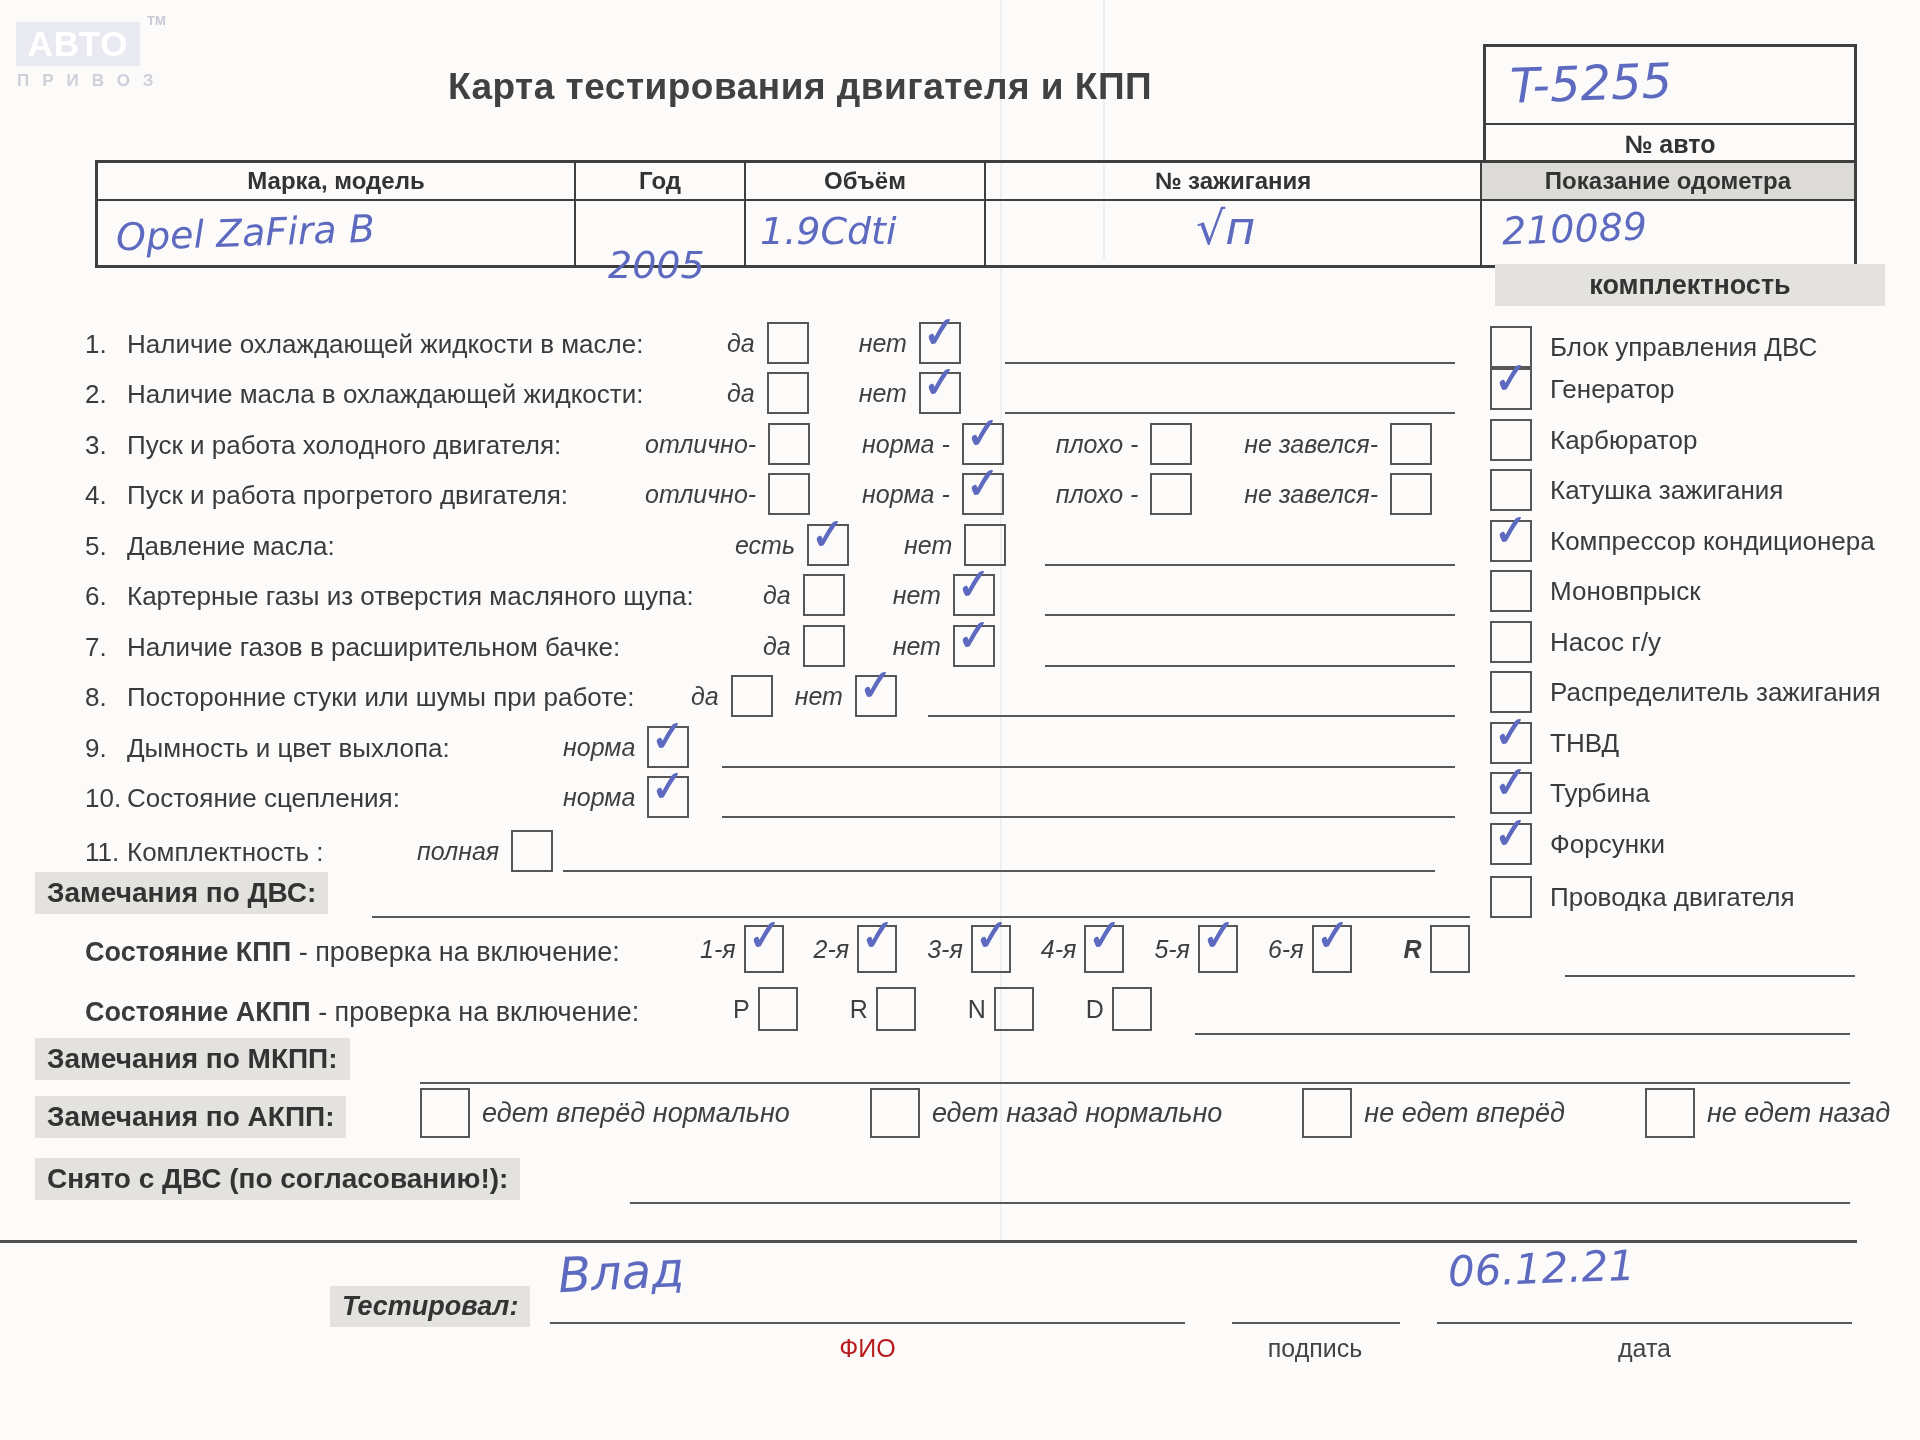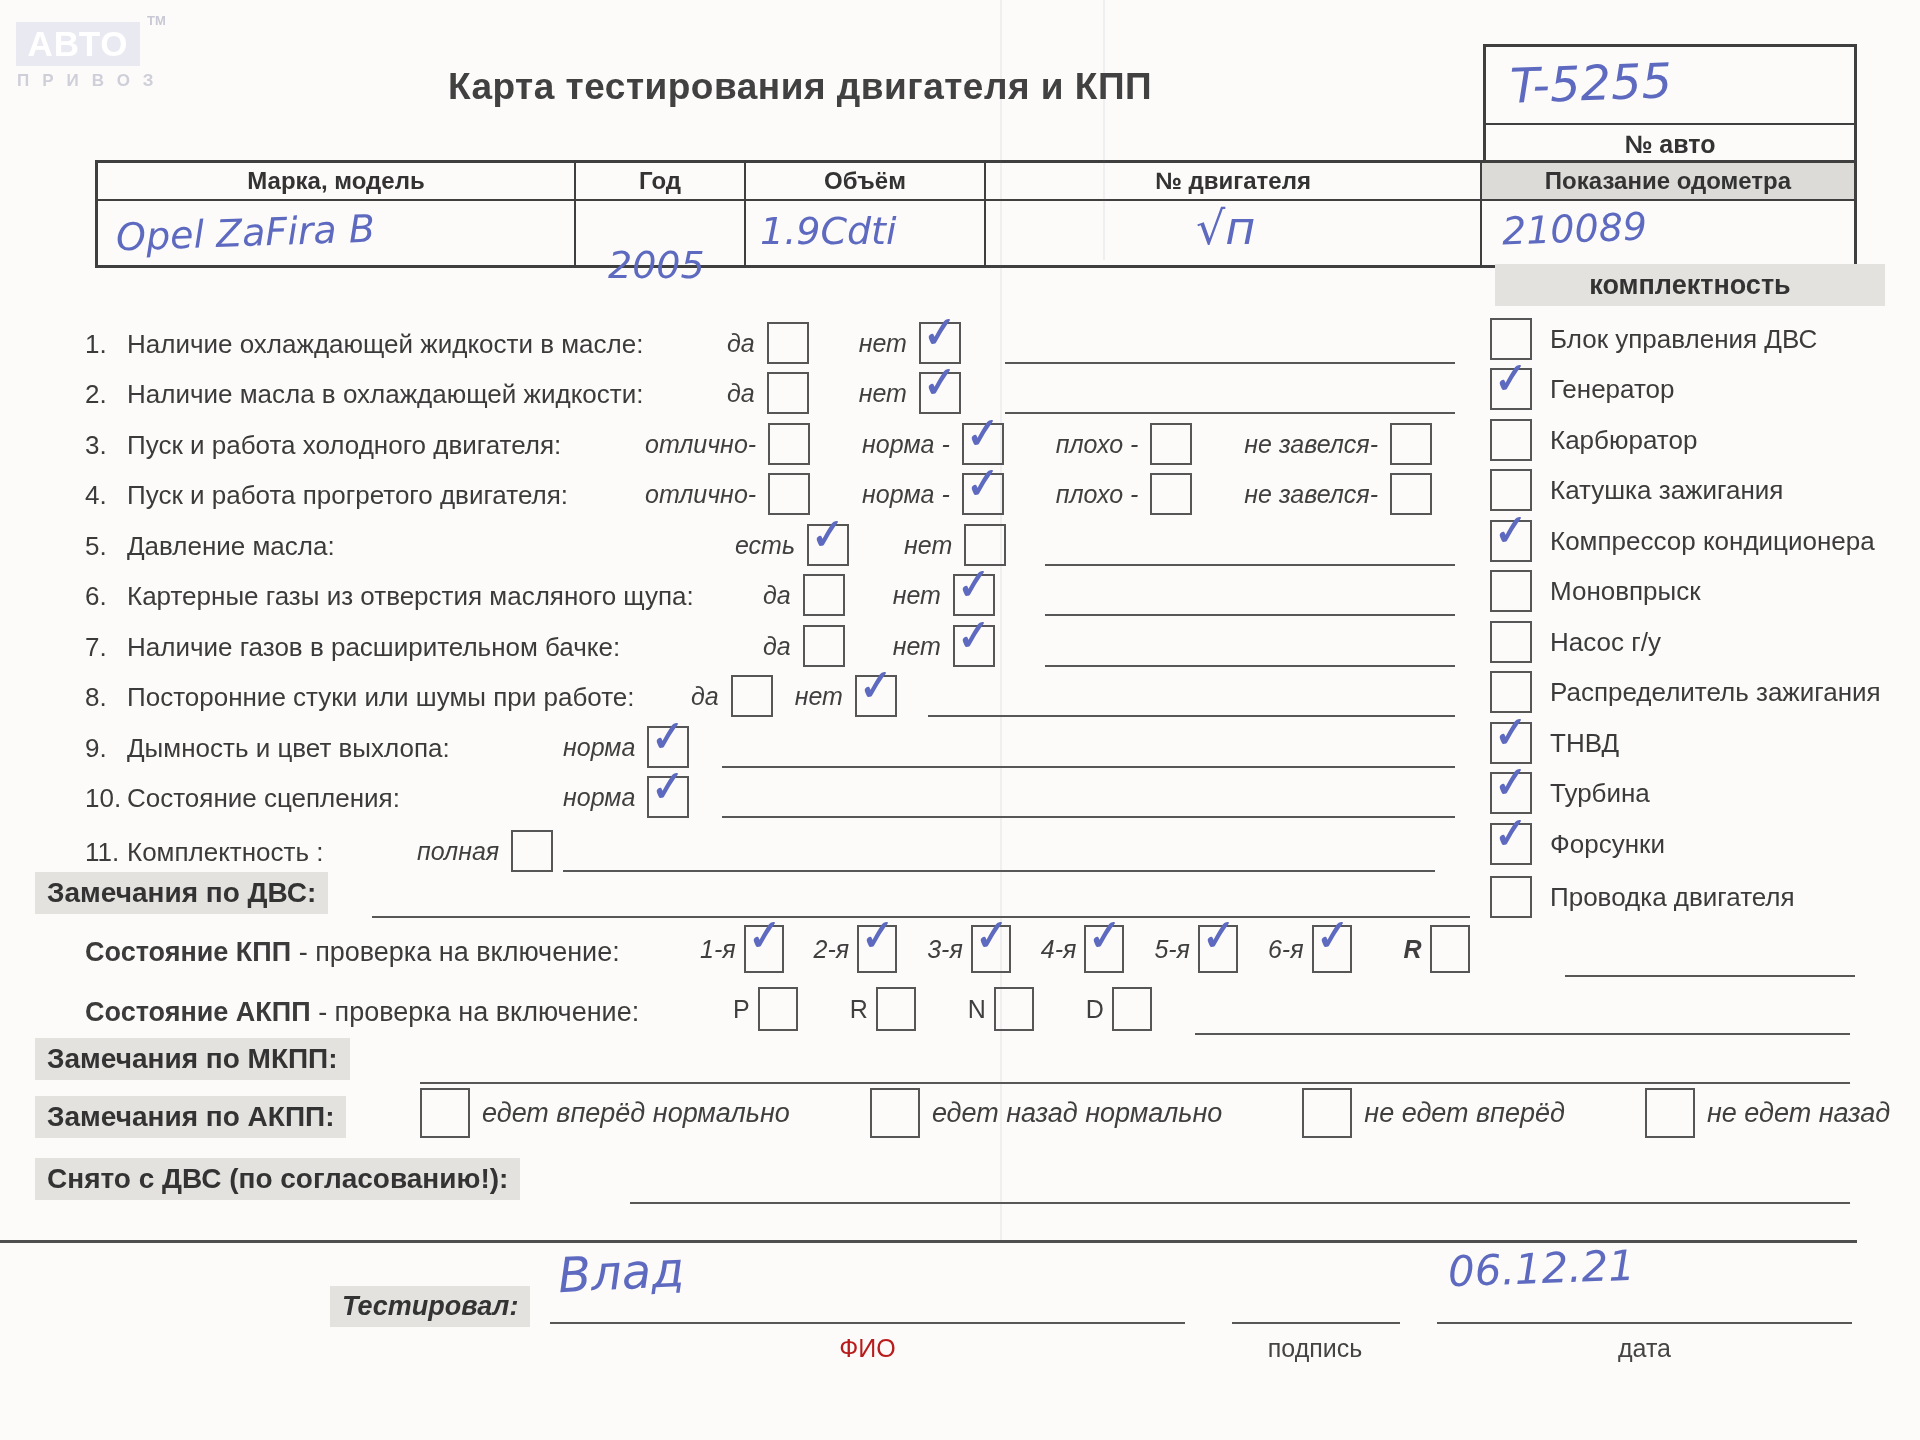--- a/index.html
+++ b/index.html
@@ -49,21 +49,21 @@
 
   
   .hw{color:var(--ink);font-style:italic;font-family:"DejaVu Sans",sans-serif;white-space:nowrap;}
 
   
   #kompl-header{position:absolute;left:1495px;top:264px;width:390px;height:42px;background:var(--shade);
                 display:flex;align-items:center;justify-content:center;font-weight:bold;font-size:27px;color:#333;}
   #kompl-list{position:absolute;left:1490px;top:318px;width:420px;height:620px;}
   .kitem{position:absolute;display:flex;align-items:center;gap:18px;height:42px;}
   .kitem .klabel{font-size:26px;white-space:nowrap;}
-  .k1{top:0}.k2{top:50px}.k3{top:101px}.k4{top:151px}.k5{top:202px}.k6{top:252px}
+  .k1{top:8px}.k2{top:50px}.k3{top:101px}.k4{top:151px}.k5{top:202px}.k6{top:252px}
   .k7{top:303px}.k8{top:353px}.k9{top:404px}.k10{top:454px}.k11{top:505px}.k12{top:558px}
 
   
   .cb{width:38px;height:38px;border:2px solid #565656;position:relative;background:transparent;flex:none;}
   .cb .check{position:absolute;left:2px;top:-12px;font-size:40px;line-height:1;color:var(--ink);
              transform:rotate(-8deg) skewX(-6deg);font-weight:bold;}
   .cb.tall{width:36px;height:44px;}
   .cb.mid{width:36px;height:40px;}
   .cb.big{width:46px;height:46px;}
 
@@ -157,21 +157,21 @@
     <div id="auto-value">
       <span class="hw">T-5255</span>
     </div>
     <div id="auto-label">№ авто</div>
   </div>
 
   <div id="vtable">
       <div class="vh">Марка, модель</div>
       <div class="vh">Год</div>
       <div class="vh">Объём</div>
-      <div class="vh">№ двигателя</div>
+      <div class="vh">№ зажигания</div>
       <div class="vh last">Показание одометра</div>
       <div class="vv">
         <span class="hw c0">Opel ZaFira B</span>
       </div>
       <div class="vv">
         <span class="hw c1">2005</span>
       </div>
       <div class="vv">
         <span class="hw c2">1.9Cdti</span>
       </div>

